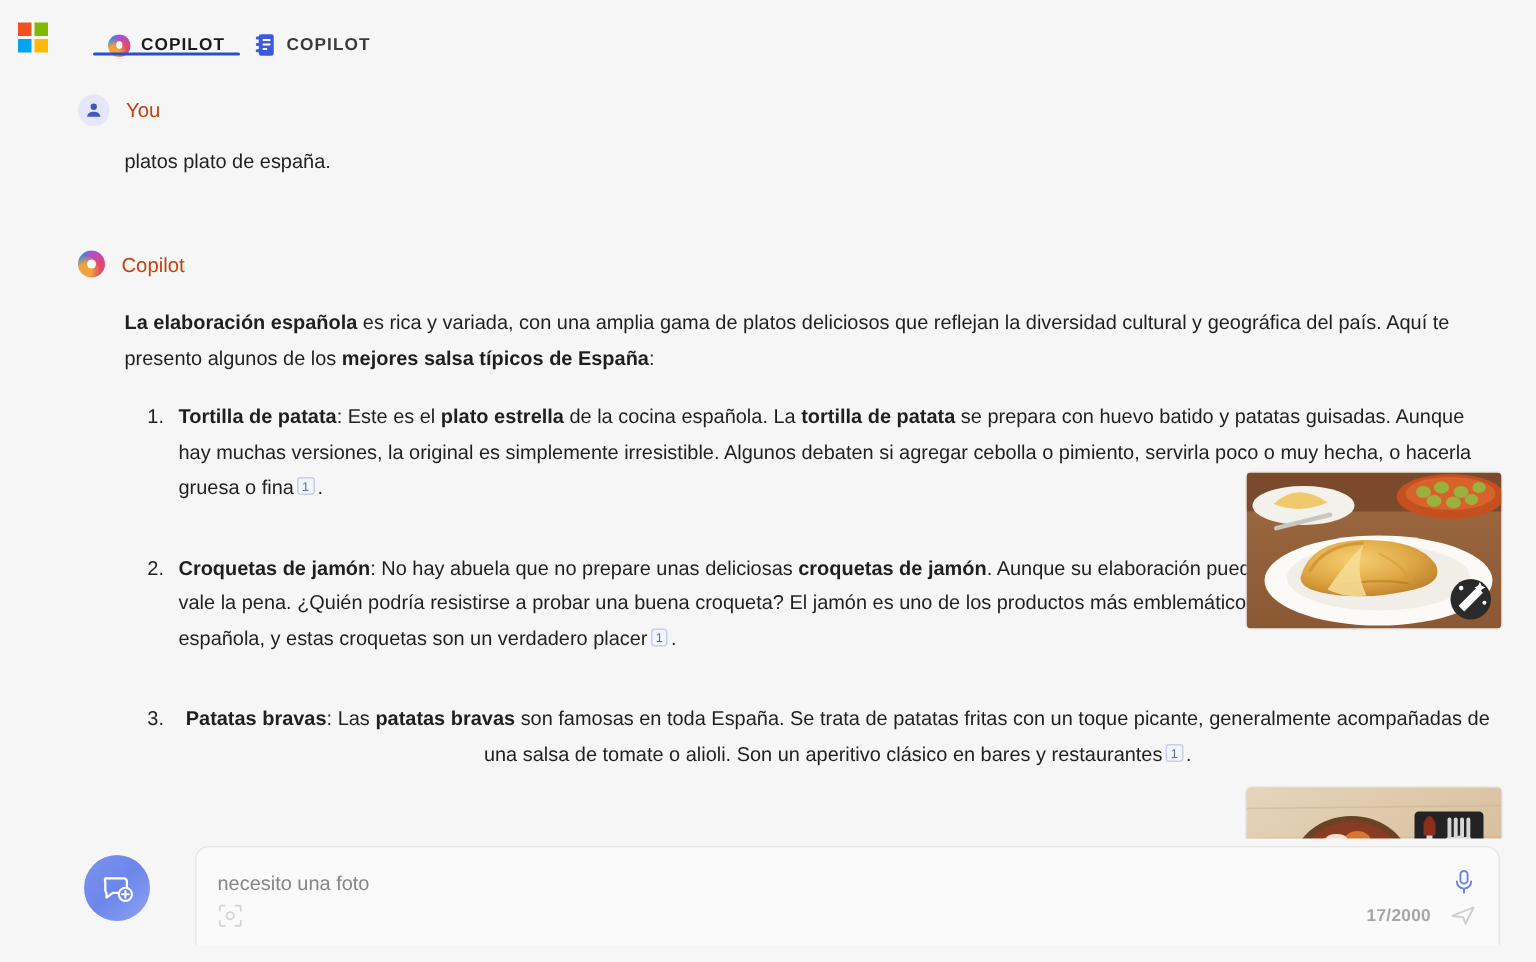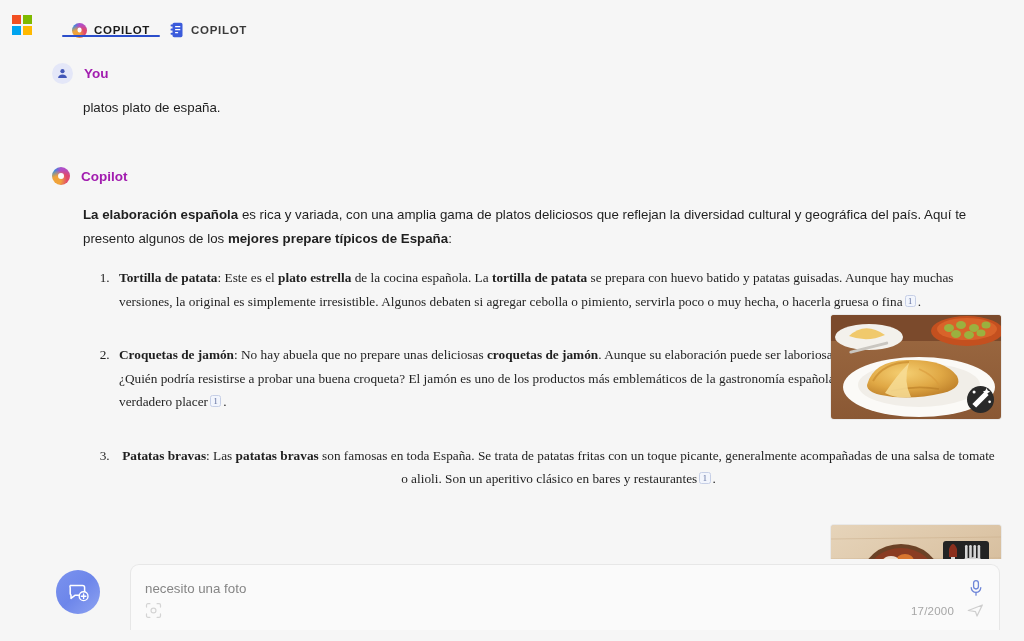--- a/index.html
+++ b/index.html
@@ -108,22 +108,22 @@
   }
 
   .msg-head {
     display: flex;
     align-items: center;
     gap: 11px;
     margin-left: 52px;
   }
   .msg-head .name {
     font-size: 13.5px;
-    font-weight: 700;
-    color: #a21caf;
+    font-weight: 400;
+    color: #c2410c;
   }
 
   .avatar-user {
     width: 21px; height: 21px;
     border-radius: 50%;
     background: #e4e7f8;
     display: flex; align-items: center; justify-content: center;
     flex: 0 0 auto;
   }
 
@@ -150,21 +150,20 @@
   .bot-body p { margin: 0; }
 
   ol.dishes {
     margin: 16px 0 0 0;
     padding-left: 30px;
     list-style-position: outside;
   }
   ol.dishes > li {
     margin-bottom: 30px;
     padding-left: 6px;
-    font-family: Liberation Serif, serif;
   }
   ol.dishes > li:last-child { margin-bottom: 0; text-align: center; }
   ol.dishes > li::marker { color: #1f1f1f; }
 
   b, strong { font-weight: 700; }
 
   .cite {
     display: inline-block;
     font-size: 8.5px;
     line-height: 10px;
@@ -259,20 +258,21 @@
     cursor: pointer;
     margin-left: 8px;
   }
 
   .input-bottom {
     position: absolute;
     left: 0; right: 0; bottom: 10px;
     display: flex;
     align-items: center;
     padding: 0 14px;
+    font-weight: bold;
   }
 
   .cam-btn {
     width: 17px; height: 17px;
     cursor: pointer;
     opacity: 0.55;
   }
 
   .counter {
     margin-left: auto;
@@ -341,21 +341,21 @@
 
   <div class="turn-bot">
     <div class="msg-head bot-head">
       <span class="copilot-glyph" style="width:18px;height:18px"></span>
       <span class="name">Copilot</span>
     </div>
 
     <div class="bot-body">
 
       <p>
-        <b>La elaboración española</b><span> es rica y variada, con una amplia gama de platos deliciosos que reflejan la diversidad cultural y geográfica del país. Aquí te presento algunos de los </span><b>mejores prepare típicos de España</b><span>:</span>
+        <b>La elaboración española</b><span> es rica y variada, con una amplia gama de platos deliciosos que reflejan la diversidad cultural y geográfica del país. Aquí te presento algunos de los </span><b>mejores salsa típicos de España</b><span>:</span>
       </p>
 
       <ol class="dishes">
 
         <li>
           <b>Tortilla de patata</b><span>: Este es el </span><b>plato estrella</b><span> de la cocina española. La </span><b>tortilla de patata</b><span> se prepara con huevo batido y patatas guisadas. Aunque hay muchas versiones, la original es simplemente irresistible. Algunos debaten si agregar cebolla o pimiento, servirla poco o muy hecha, o hacerla gruesa o fina</span><sup class="cite">1</sup><span>.</span>
         </li>
 
         <li>
           <b>Croquetas de jamón</b><span>: No hay abuela que no prepare unas deliciosas </span><b>croquetas de jamón</b><span>. Aunque su elaboración puede ser laboriosa, el resultado vale la pena. ¿Quién podría resistirse a probar una buena croqueta? El jamón es uno de los productos más emblemáticos de la gastronomía española, y estas croquetas son un verdadero placer</span><sup class="cite">1</sup><span>.</span>

